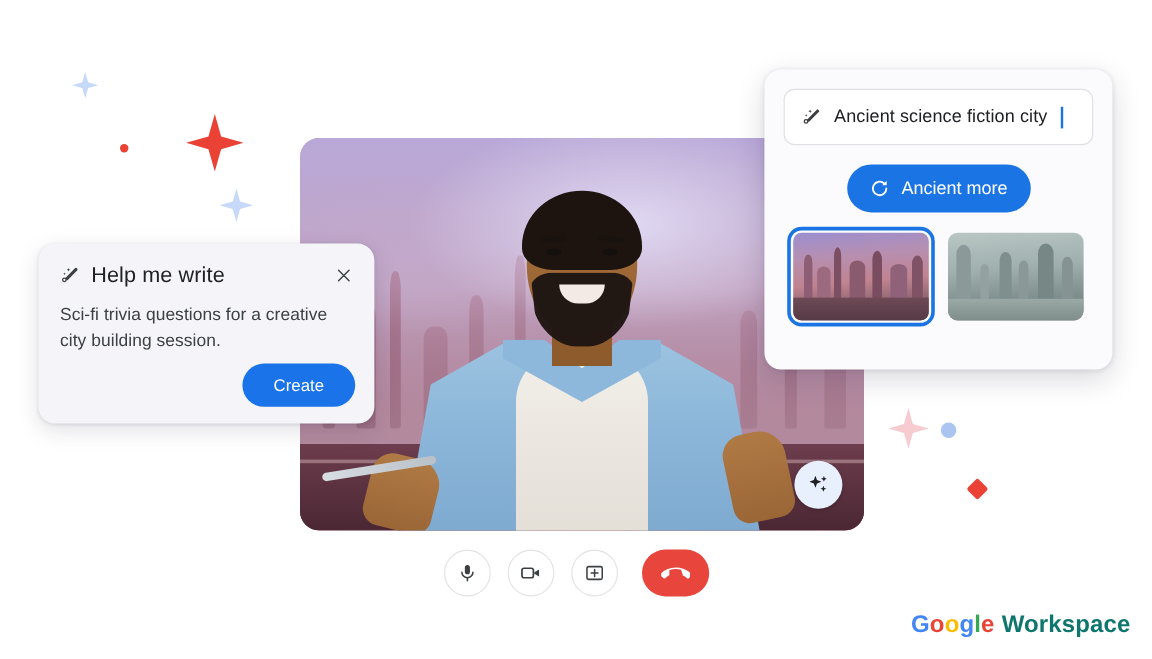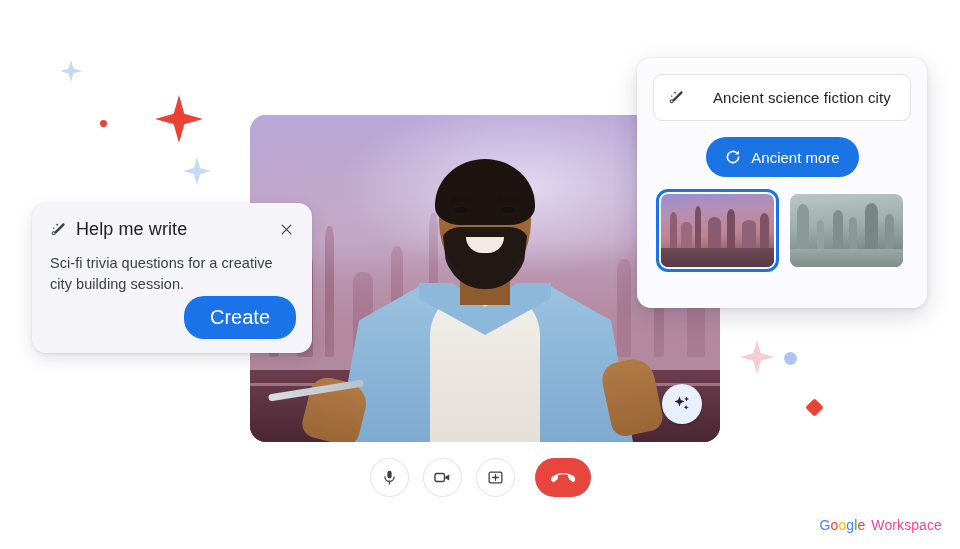--- a/index.html
+++ b/index.html
@@ -122,32 +122,32 @@
   .hmw-head { display:flex; align-items:center; gap:9px; }
   .hmw-title { font-size:18px; color:#202124; letter-spacing:.1px; }
   .hmw-close { margin-left:auto; cursor:pointer; line-height:0; }
   .hmw-body {
     margin-top:13px; font-size:14.5px; color:#3c4043; line-height:1.42; letter-spacing:.05px;
     max-width:228px;
   }
   .btn-create {
     position:absolute; right:16px; bottom:14px;
     background:#1a73e8; color:#fff; border:none; border-radius:20px;
-    padding:10px 26px; font-size:20px; font-family:"Liberation Sans",sans-serif; cursor:pointer;
+    padding:10px 26px; font-size:14px; font-family:"Liberation Sans",sans-serif; cursor:pointer;
   }
 
   
   .gen-panel {
     position:absolute; left:637px; top:58px; width:290px; height:250px;
     background:#fbfbfd; border-radius:14px;
     box-shadow: 0 8px 24px rgba(30,30,60,.16), 0 1px 4px rgba(30,30,60,.10);
     padding:16px;
   }
   .prompt-field {
-    display:flex; align-items:center; gap:28px;
+    display:flex; align-items:center; gap:10px;
     height:47px; background:#fff; border:1px solid #e0e0e6; border-radius:9px;
     padding:0 14px;
   }
   .prompt-text { font-size:15px; color:#202124; letter-spacing:.1px; white-space:nowrap; }
   .caret { display:inline-block; width:2px; height:18px; background:#1a73e8; margin-left:1px; vertical-align:-3px; }
   .btn-create-more {
     display:flex; align-items:center; justify-content:center; gap:9px;
     margin:16px auto 0; width:153px; height:40px;
     background:#1b74e4; color:#fff; border:none; border-radius:20px;
     font-size:15px; font-family:"Liberation Sans",sans-serif; cursor:pointer;
@@ -167,24 +167,24 @@
   .ctrl {
     width:39px; height:39px; border-radius:50%; background:#fff; border:1px solid #e3e3e6;
     display:flex; align-items:center; justify-content:center; cursor:pointer;
   }
   .endcall {
     width:56px; height:39px; border-radius:20px; background:#e8453c; border:none;
     display:flex; align-items:center; justify-content:center; cursor:pointer; margin-left:6px;
   }
 
   
-  .wslogo { position:absolute; right:18px; bottom:16px; display:flex; align-items:flex-start; gap:6px; font-size:14px; letter-spacing:.1px; }
+  .wslogo { position:absolute; right:18px; bottom:16px; display:flex; align-items:flex-start; gap:6px; font-size:20px; letter-spacing:.1px;font-weight:bold; }
   .wslogo .g1{color:#4285f4}.wslogo .o1{color:#ea4335}.wslogo .o2{color:#fbbc04}
   .wslogo .g2{color:#4285f4}.wslogo .l1{color:#34a853}.wslogo .e1{color:#ea4335}
-  .wslogo .ws { color:#ec4899; }
+  .wslogo .ws { color:#0f766e; }
 </style>
 </head>
 <body>
 
 <div class="stage">
 
   <div>
     <span class="star" style="color:#c6d9f8;left:60px;top:60px;width:22px;height:22px;"></span>
     <span class="dot" style="color:#ea4335;left:100px;top:120px;width:7px;height:7px;"></span>
     <span class="star" style="color:#ea4335;left:155px;top:95px;width:48px;height:48px;"></span>

